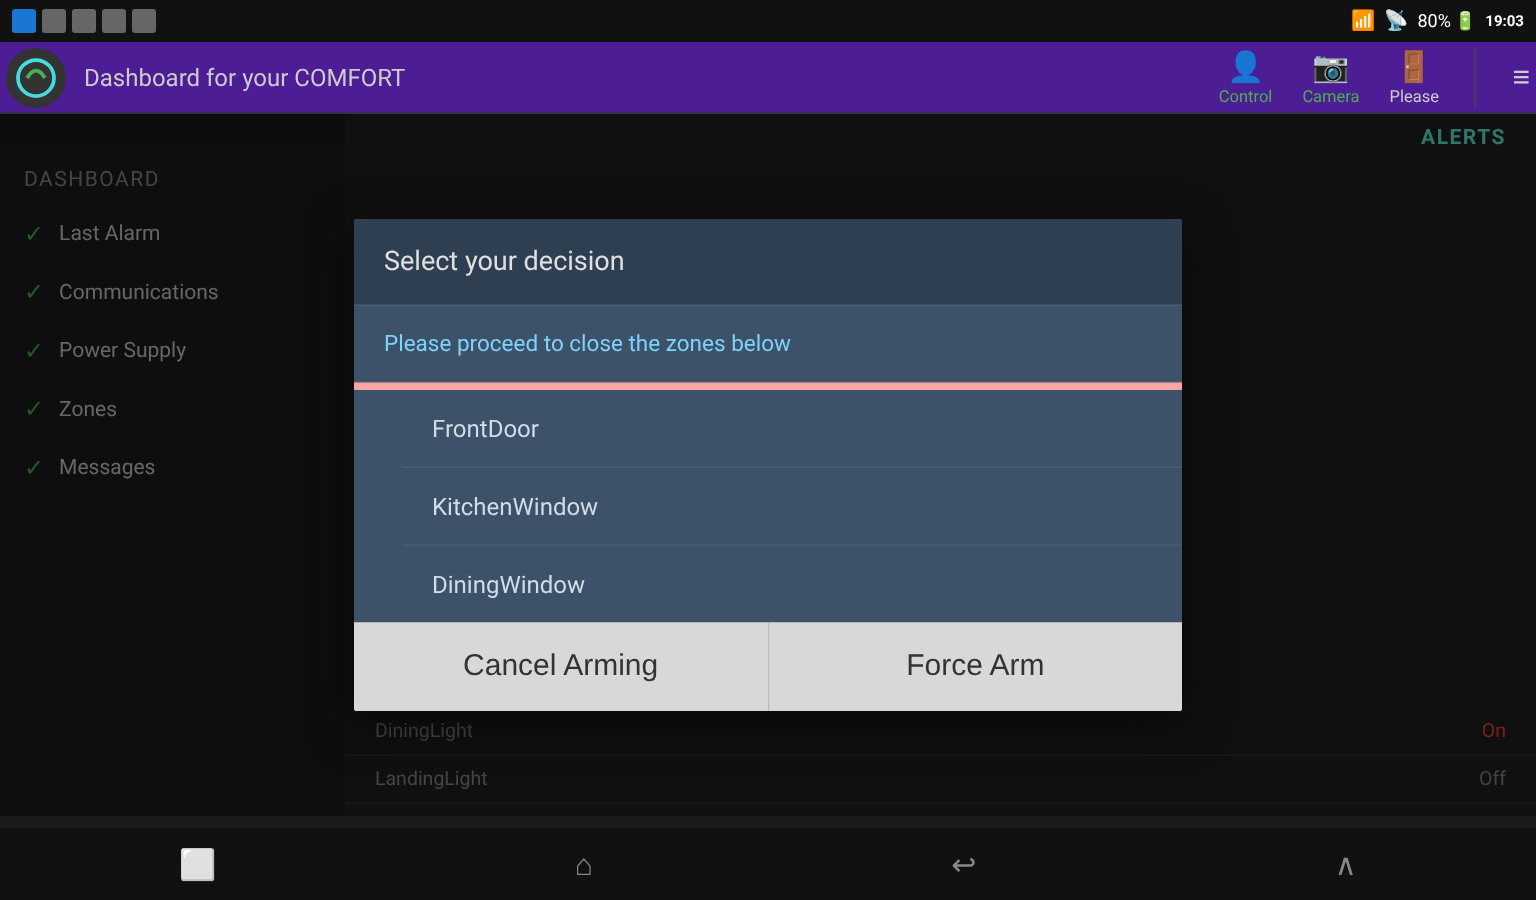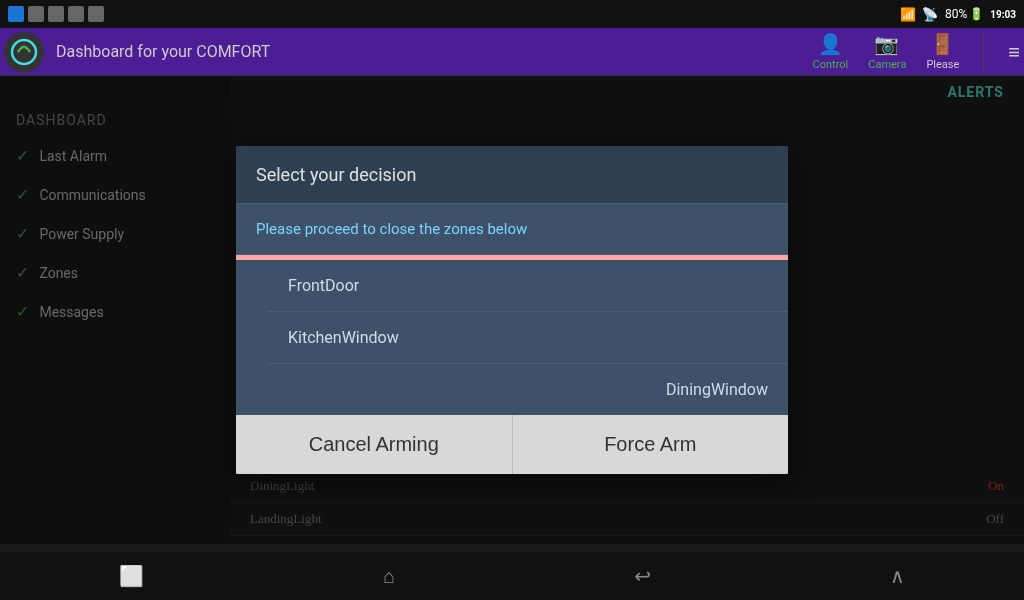--- a/index.html
+++ b/index.html
@@ -172,21 +172,20 @@
       right: 0;
       padding: 8px 0;
     }
     .bg-row {
       display: flex;
       justify-content: space-between;
       padding: 8px 20px;
       border-bottom: 1px solid #333;
       color: #888;
       font-size: 13px;
-      font-family: Liberation Serif, serif;
     }
     .bg-row .on { color: #f44336; }
     .bg-row .off { color: #888; }
 
     
     .overlay {
       position: absolute;
       top: 0;
       left: 0;
       right: 0;
@@ -225,21 +224,20 @@
       padding-left: 32px;
     }
     .dialog-zone {
       padding: 16px 20px;
       color: #d0dde8;
       font-size: 16px;
       border-bottom: 1px solid #4a6070;
     }
     .dialog-zone:last-child {
       border-bottom: none;
-      text-align: right;
     }
     .dialog-buttons {
       display: flex;
       background: #e0e0e0;
     }
     .dialog-btn {
       flex: 1;
       padding: 18px;
       text-align: center;
       font-size: 20px;

